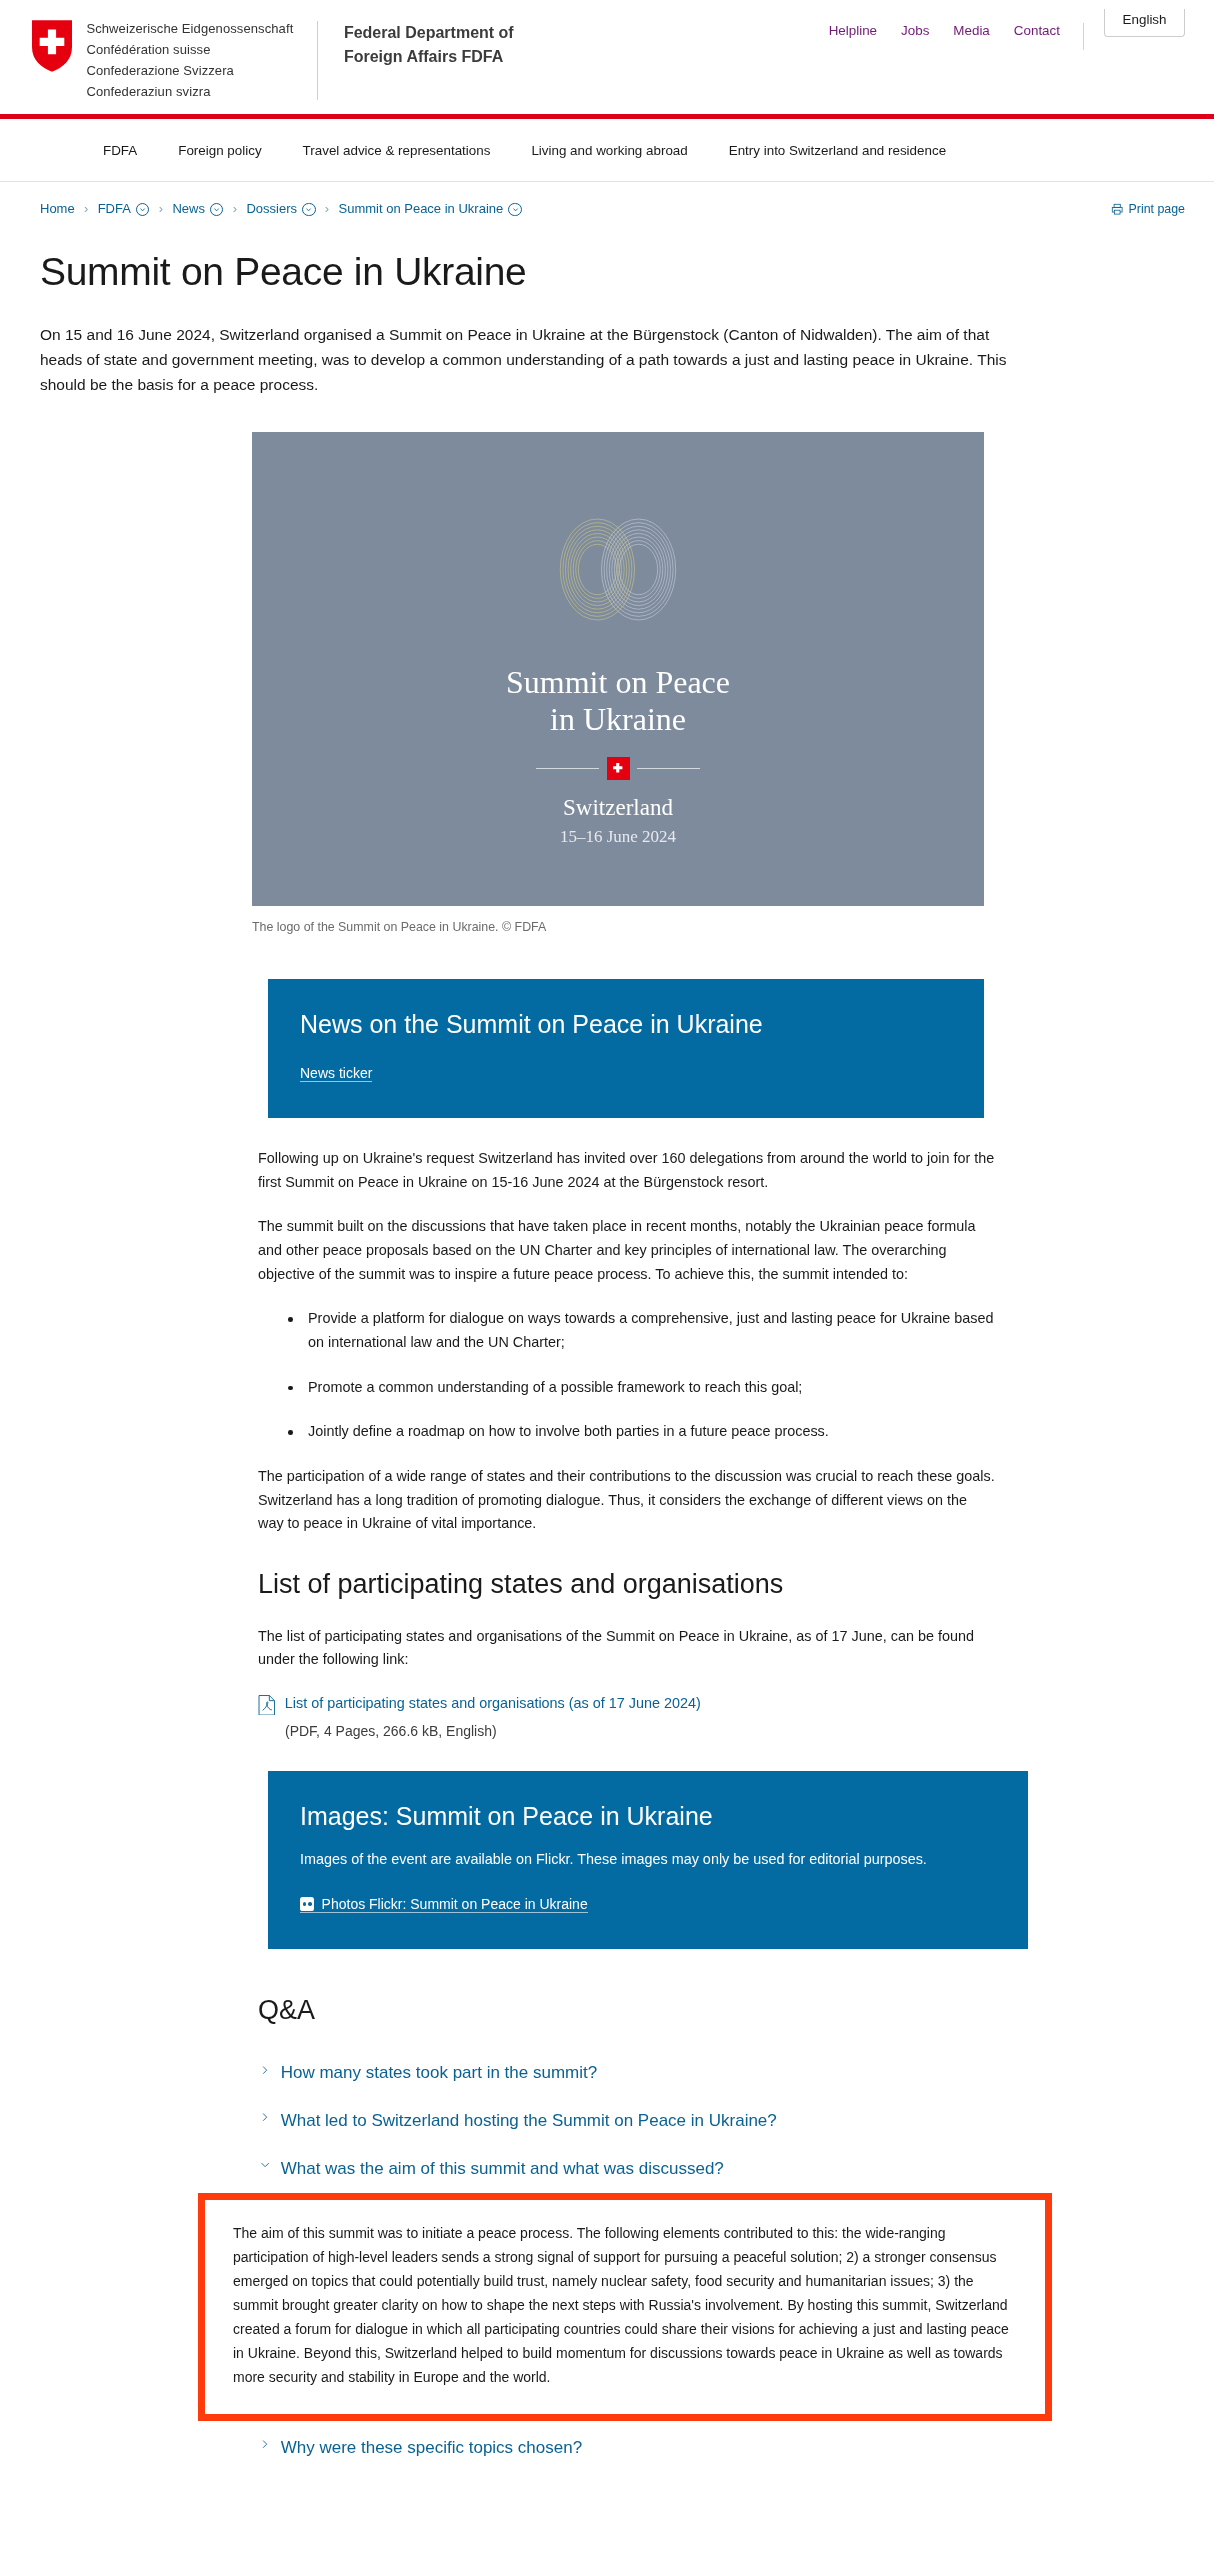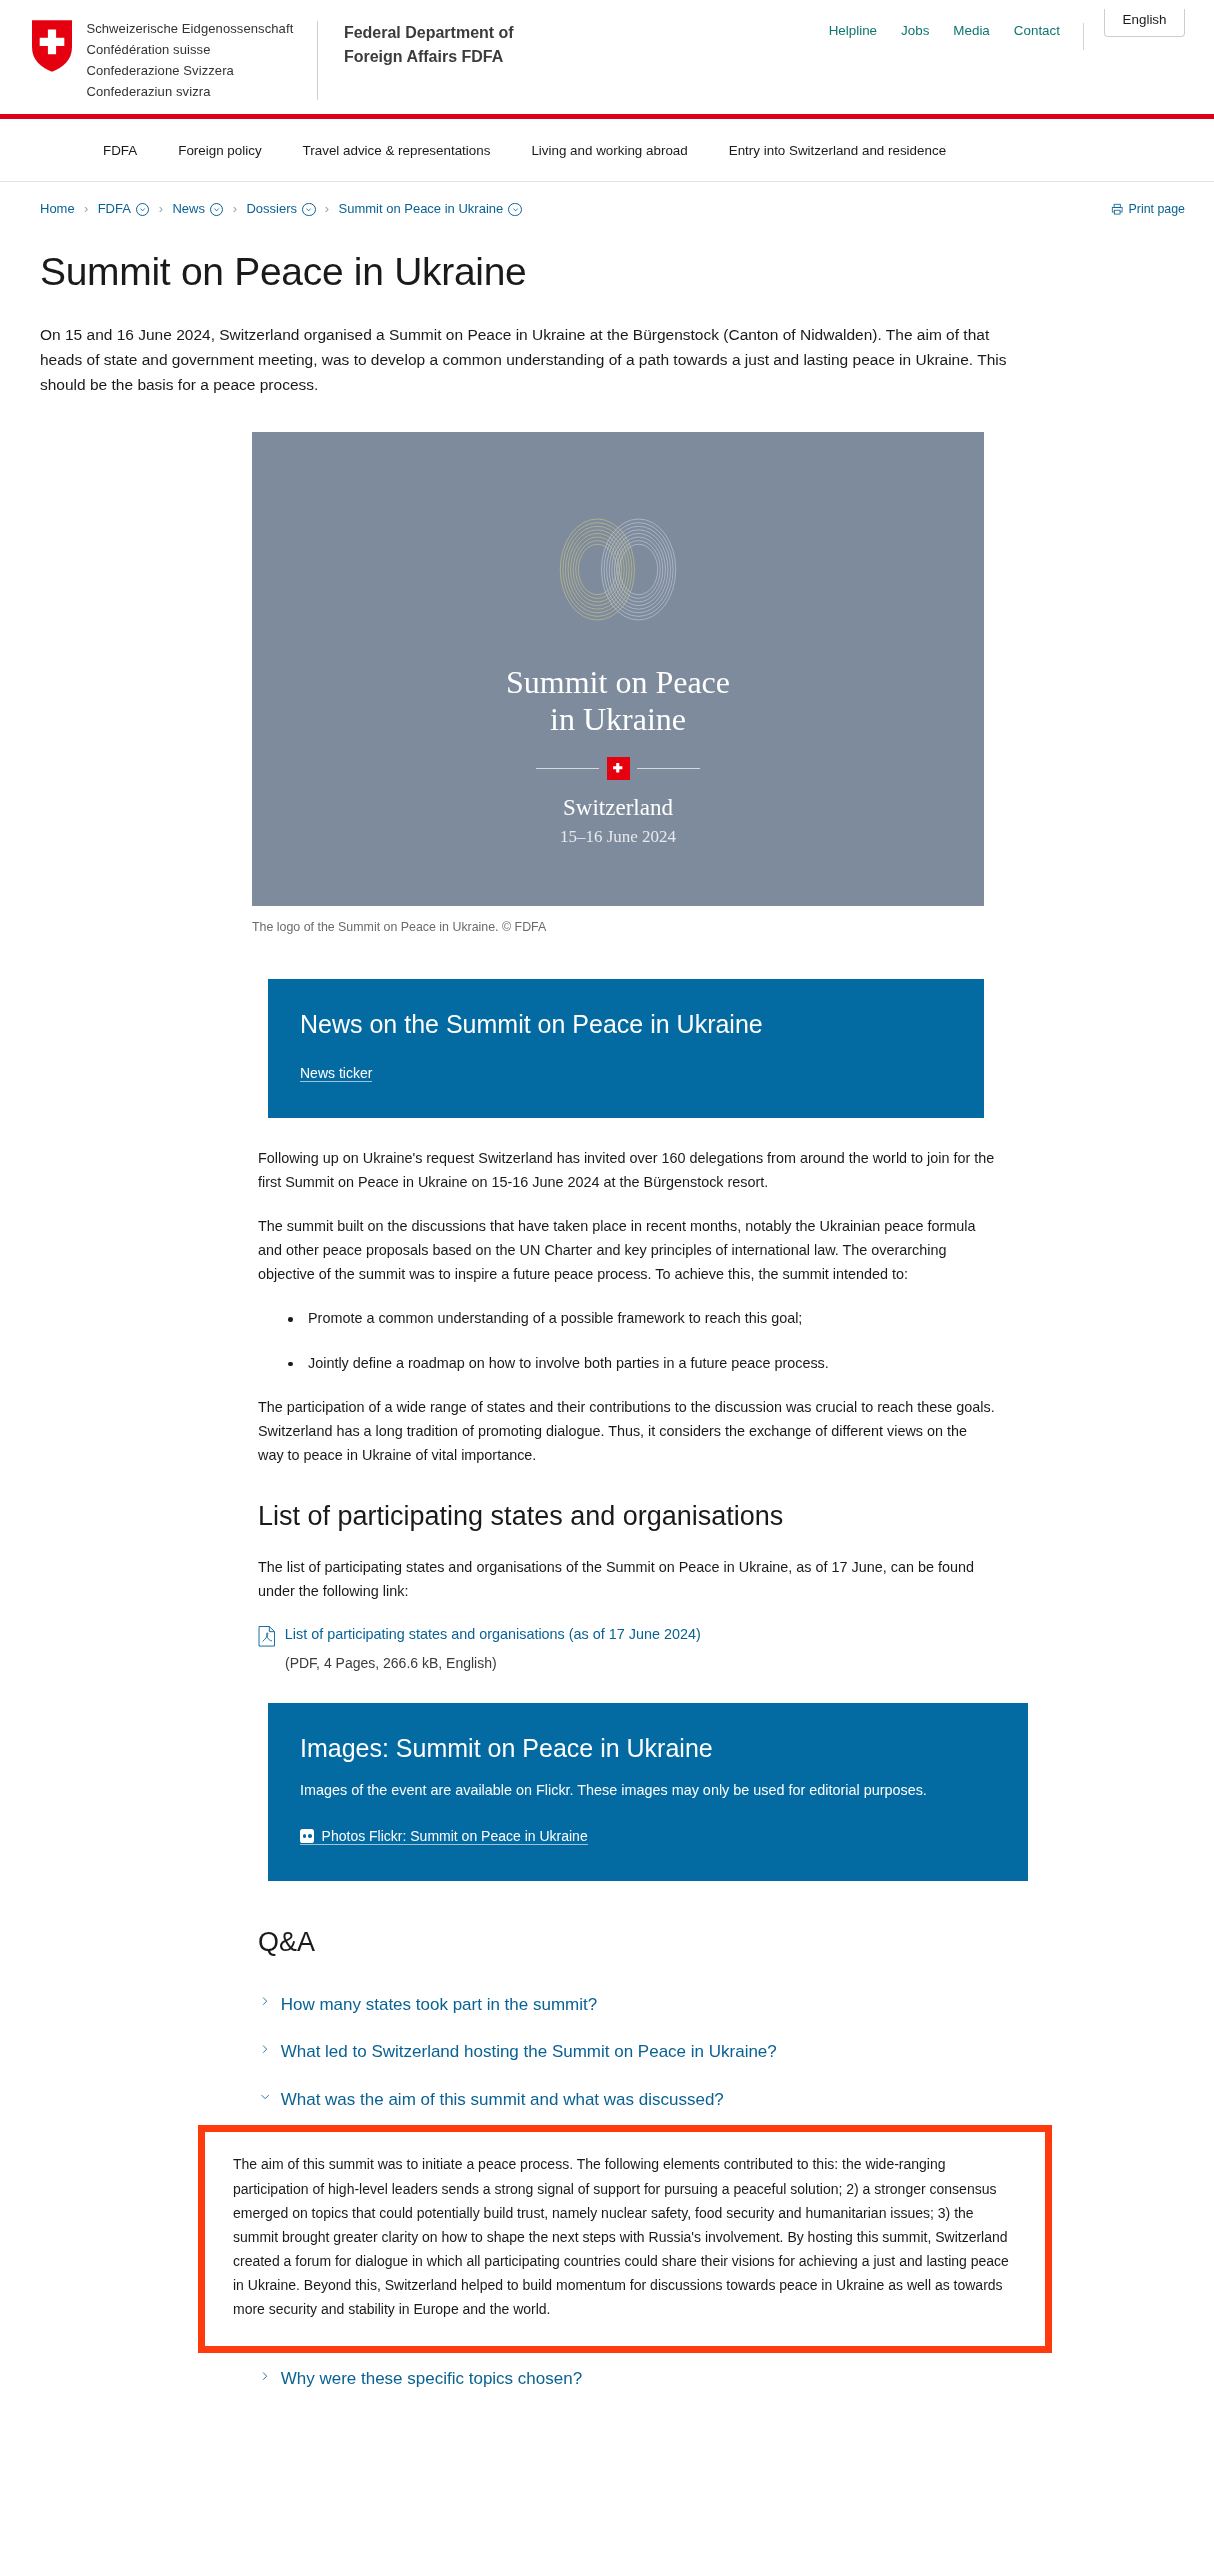--- a/index.html
+++ b/index.html
@@ -54,21 +54,21 @@
   .header-right {
     margin-left: auto;
     display: flex;
     align-items: flex-start;
     padding-right: 29px;
     padding-top: 5.2px;
   }
   .meta-nav { display:flex; align-items:center; }
   .meta-nav a {
     font-size: 13.4px;
-    color: #0f766e;
+    color: #701a75;
     text-decoration: none;
     margin-right: 24px;
     white-space: nowrap;
   }
   .meta-nav a:last-child { margin-right: 0; }
   .meta-sep {
     width: 0.5px; height: 27px; background: #d4d4d4; margin: 0 20.6px 0 23px;
   }
   .lang-box {
     border: 0.5px solid #cdcdcd;
@@ -502,20 +502,21 @@
     <a href="#" class="teaser-link">
       <span>News ticker</span>
     </a>
   </div>
 
   <div class="content-col">
     <p class="first">Following up on Ukraine's request Switzerland has invited over 160 delegations from around the world to join for the first Summit on Peace in Ukraine on 15-16 June 2024 at the Bürgenstock resort.</p>
     <p>The summit built on the discussions that have taken place in recent months, notably the Ukrainian peace formula and other peace proposals based on the UN Charter and key principles of international law. The overarching objective of the summit was to inspire a future peace process. To achieve this, the summit intended to:</p>
 
     <ul class="bullets">
+      <li>Provide a platform for dialogue on ways towards a comprehensive, just and lasting peace for Ukraine based on international law and the UN Charter;</li>
       <li>Promote a common understanding of a possible framework to reach this goal;</li>
       <li>Jointly define a roadmap on how to involve both parties in a future peace process.</li>
     </ul>
 
     <p>The participation of a wide range of states and their contributions to the discussion was crucial to reach these goals. Switzerland has a long tradition of promoting dialogue. Thus, it considers the exchange of different views on the way to peace in Ukraine of vital importance.</p>
 
     <h2>List of participating states and organisations</h2>
 
     <p>The list of participating states and organisations of the Summit on Peace in Ukraine, as of 17 June, can be found under the following link:</p>
 

